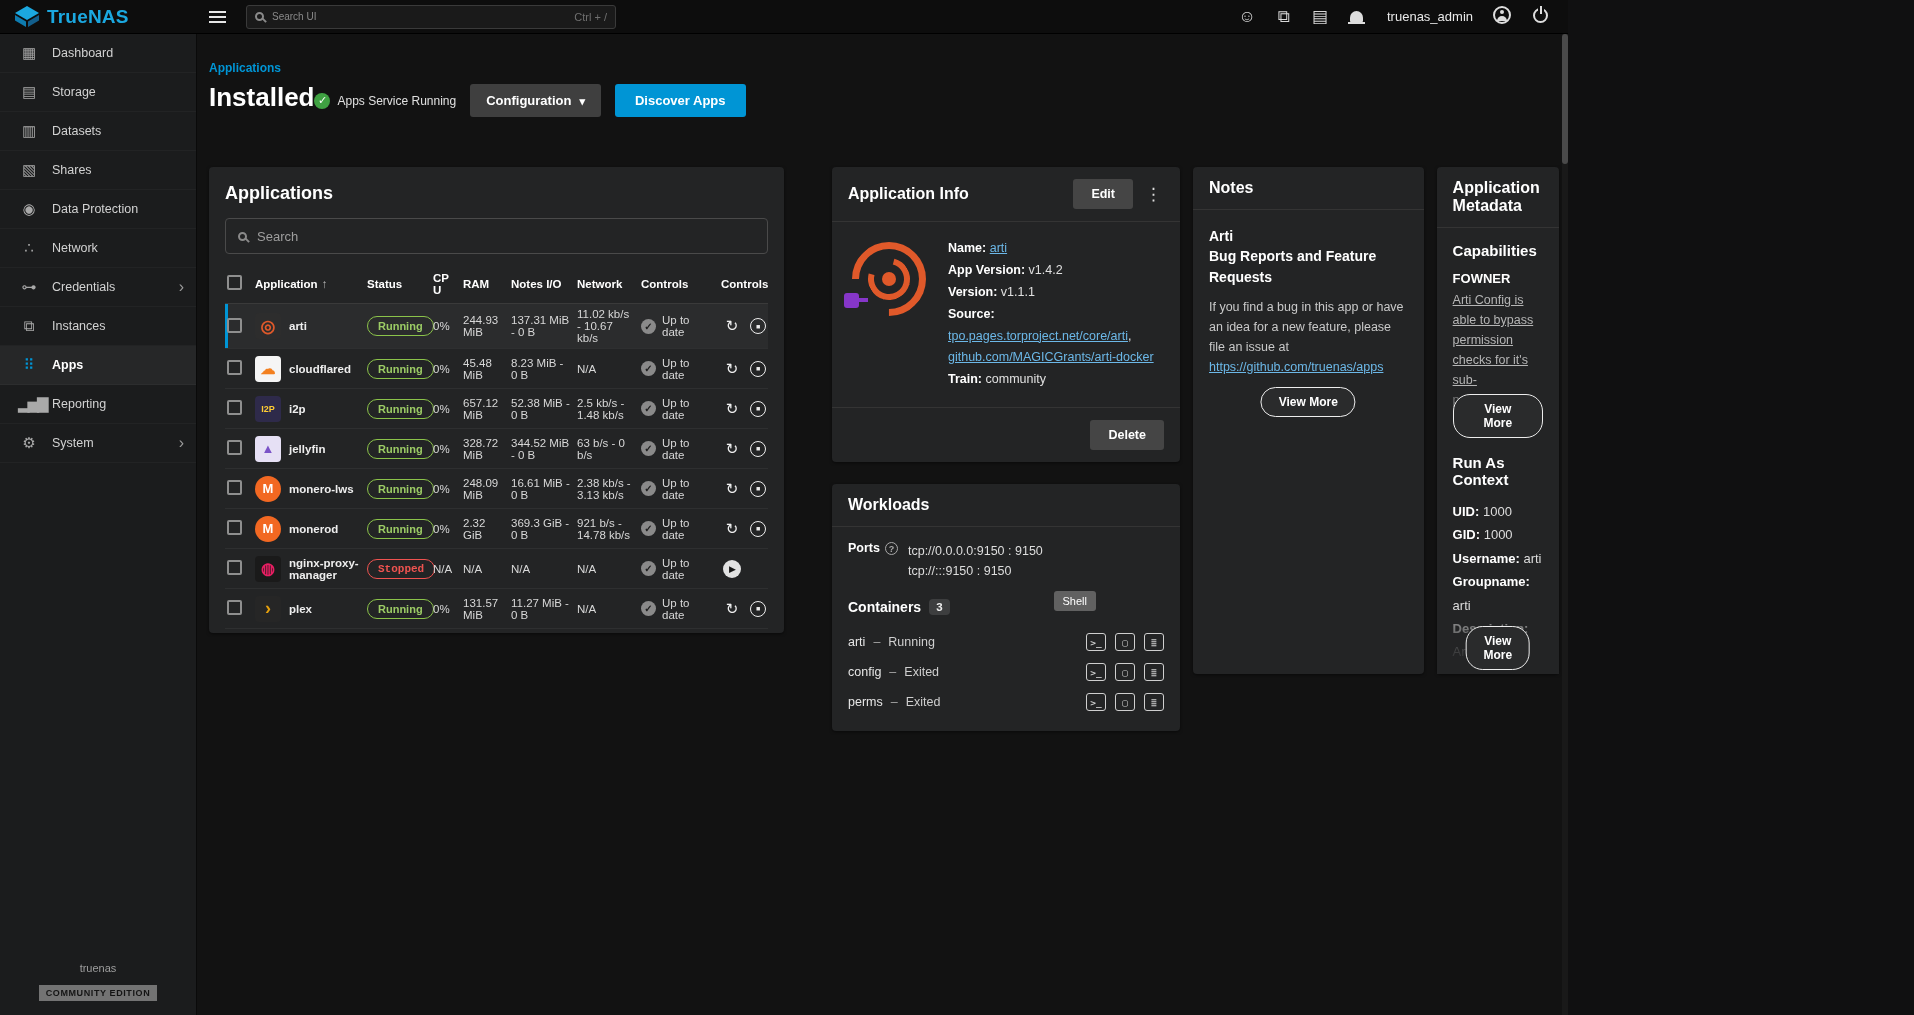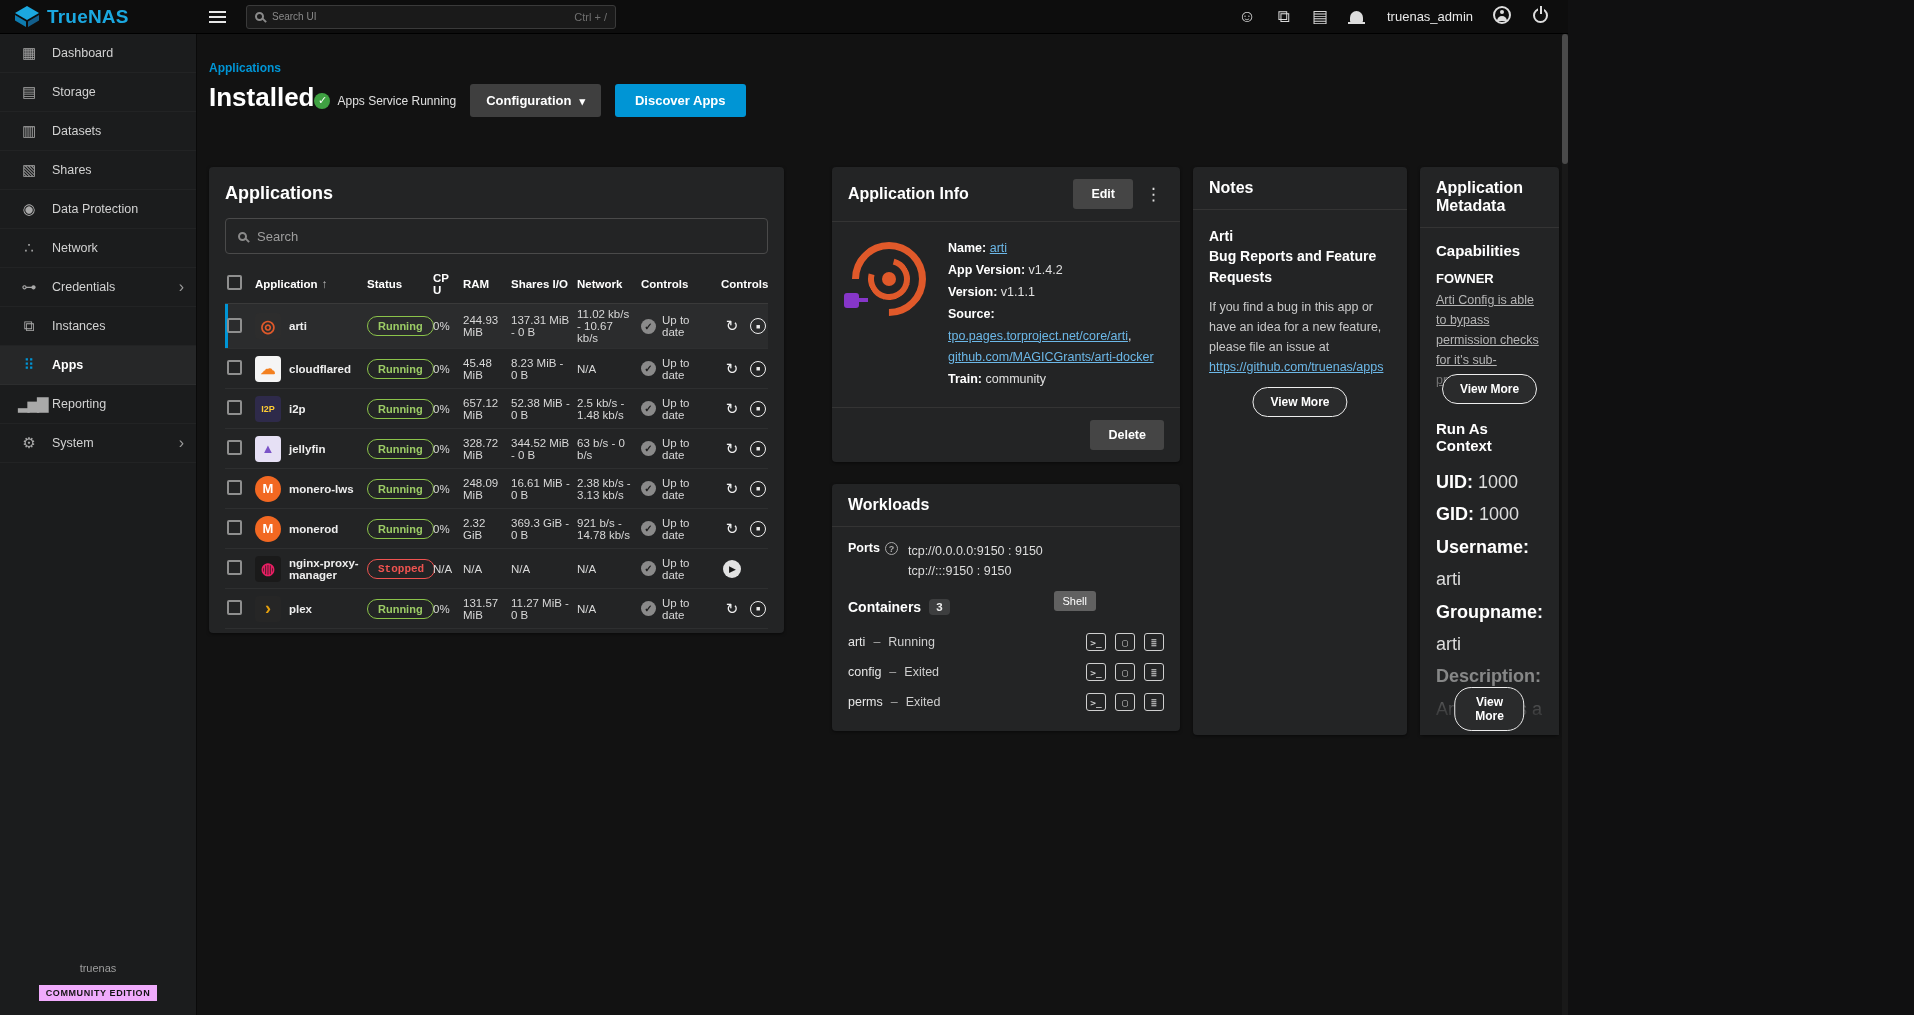--- a/index.html
+++ b/index.html
@@ -40,21 +40,21 @@
   .nav-list { list-style:none; }
   .nav-item { height:39px; display:flex; align-items:center; gap:14px; padding:0 12px 0 18px; border-bottom:1px solid rgba(255,255,255,.03); cursor:pointer; }
   .nav-icon { width:20px; text-align:center; color:#a9a9a9; font-size:15px; flex:none; letter-spacing:-2px; }
   .nav-label { flex:1; font-size:12.5px; color:#d2d2d2; }
   .nav-chevron { color:#9a9a9a; font-size:16px; }
   .nav-item[data-active="true"] { background:#262728; }
   .nav-item[data-active="true"] .nav-icon { color:#0095d5; }
   .nav-item[data-active="true"] .nav-label { color:#fff; font-weight:bold; }
   .sidebar-footer { margin-top:auto; padding:10px 0 14px; text-align:center; }
   .hostname { color:#9e9e9e; font-size:11px; margin-bottom:8px; }
-  .edition-badge { display:inline-block; background:#f0abfc; color:#141414; font-size:9px; font-weight:bold; letter-spacing:.6px; padding:3px 7px; }
+  .edition-badge { display:inline-block; background:#737373; color:#141414; font-size:9px; font-weight:bold; letter-spacing:.6px; padding:3px 7px; }
 
   
   .main { position:absolute; left:197px; top:34px; right:0; bottom:0; padding:24px 10px 0 12px; overflow:hidden; }
   .breadcrumb { color:#0095d5; font-size:12px; font-weight:bold; cursor:pointer; }
   .page-header { display:flex; align-items:flex-start; justify-content:flex-start; margin-top:6px; }
   .page-title { font-size:26px; font-weight:bold; color:#fff; }
   .header-actions { display:flex; align-items:center; gap:14px; margin-top:2px; }
   .svc-status { display:flex; align-items:center; gap:7px; font-size:12px; color:#e0e0e0; }
   .svc-check { width:16px; height:16px; border-radius:50%; background:#3fa142; color:#fff; font-size:11px; display:flex; align-items:center; justify-content:center; }
   .btn { height:33px; border-radius:3px; font-size:13px; font-weight:bold; color:#fff; padding:0 16px; }
@@ -130,21 +130,21 @@
   .notes-h { font-size:14px; font-weight:bold; color:#fff; line-height:1.45; }
   .notes-p { font-size:12.5px; color:#c9c9c9; line-height:1.6; margin-top:10px; }
   .view-more { position:absolute; left:50%; transform:translateX(-50%); bottom:10px; background:#2a2b2c; border:1.5px solid #ededed; color:#fff; font-size:12px; font-weight:bold; border-radius:17px; padding:7px 17px; z-index:3; }
   .meta-body { padding:14px 16px 10px; position:relative; }
   .meta-section-title { font-size:15px; font-weight:bold; color:#fff; margin-bottom:12px; }
   .cap-name { font-size:13px; font-weight:bold; color:#fff; margin-bottom:4px; }
   .cap-desc { font-size:12.5px; color:#b5b5b5; line-height:1.6;text-decoration:underline; }
   .cap-desc .dim { opacity:.55; }
   .vm-row { text-align:center; margin:-16px 0 16px; position:relative; z-index:3; }
   .vm-btn { background:#2a2b2c; border:1.5px solid #ededed; color:#fff; font-size:12px; font-weight:bold; border-radius:17px; padding:7px 17px; }
-  .meta-fields { font-size:18px; line-height:1.8; color:#ddd; }
+  .meta-fields { font-size:13px; line-height:1.8; color:#ddd; }
   .meta-fields .faded { opacity:.45; }
   .meta-fade { position:absolute; left:0; right:0; bottom:0; height:52px; background:linear-gradient(rgba(35,36,37,0), #232425 85%); pointer-events:none; z-index:2; }
   .meta-vm { position:absolute; left:50%; transform:translateX(-50%); bottom:4px; z-index:3; }
 
   
   .scrollbar { position:absolute; right:0; top:34px; bottom:0; width:6px; background:#191919; }
   .scroll-thumb { width:6px; height:130px; background:#4a4a4a; border-radius:3px; cursor:pointer; }
 </style>
 </head>
 <body>
@@ -266,21 +266,21 @@
           <span class="icon-mag"></span>
           <input type="text" placeholder="Search" style="">
         </div>
 
         <div class="trow thead">
           <div class="cell"><input type="checkbox" class="cb" style=""></div>
           <div class="cell"><span>Application</span><span class="sort-arrow">↑</span></div>
           <div class="cell">Status</div>
           <div class="cell">CPU</div>
           <div class="cell">RAM</div>
-          <div class="cell">Shares I/O</div>
+          <div class="cell">Notes I/O</div>
           <div class="cell">Network</div>
           <div class="cell">Controls</div>
           <div class="cell">Controls</div>
         </div>
 
         <div class="trow" data-status="Running" data-selected="true">
           <div class="cell"><input type="checkbox" class="cb" style=""></div>
           <div class="cell cell-app">
             <span class="app-ico" style="background:#2d2d2d;color:#e0592a;font-size:17px">◎</span>
             <span class="app-name">arti</span>

